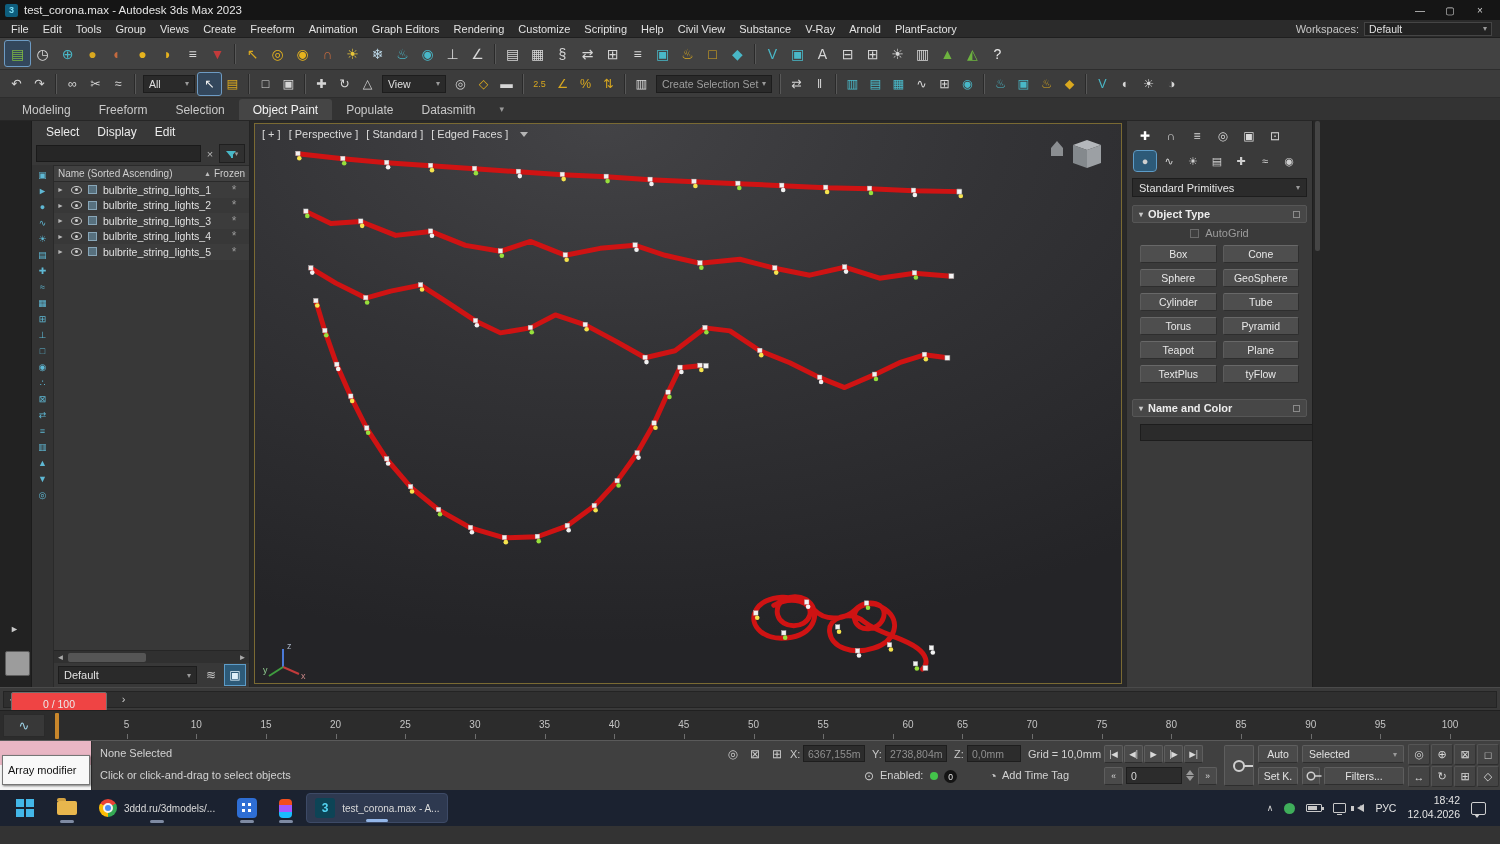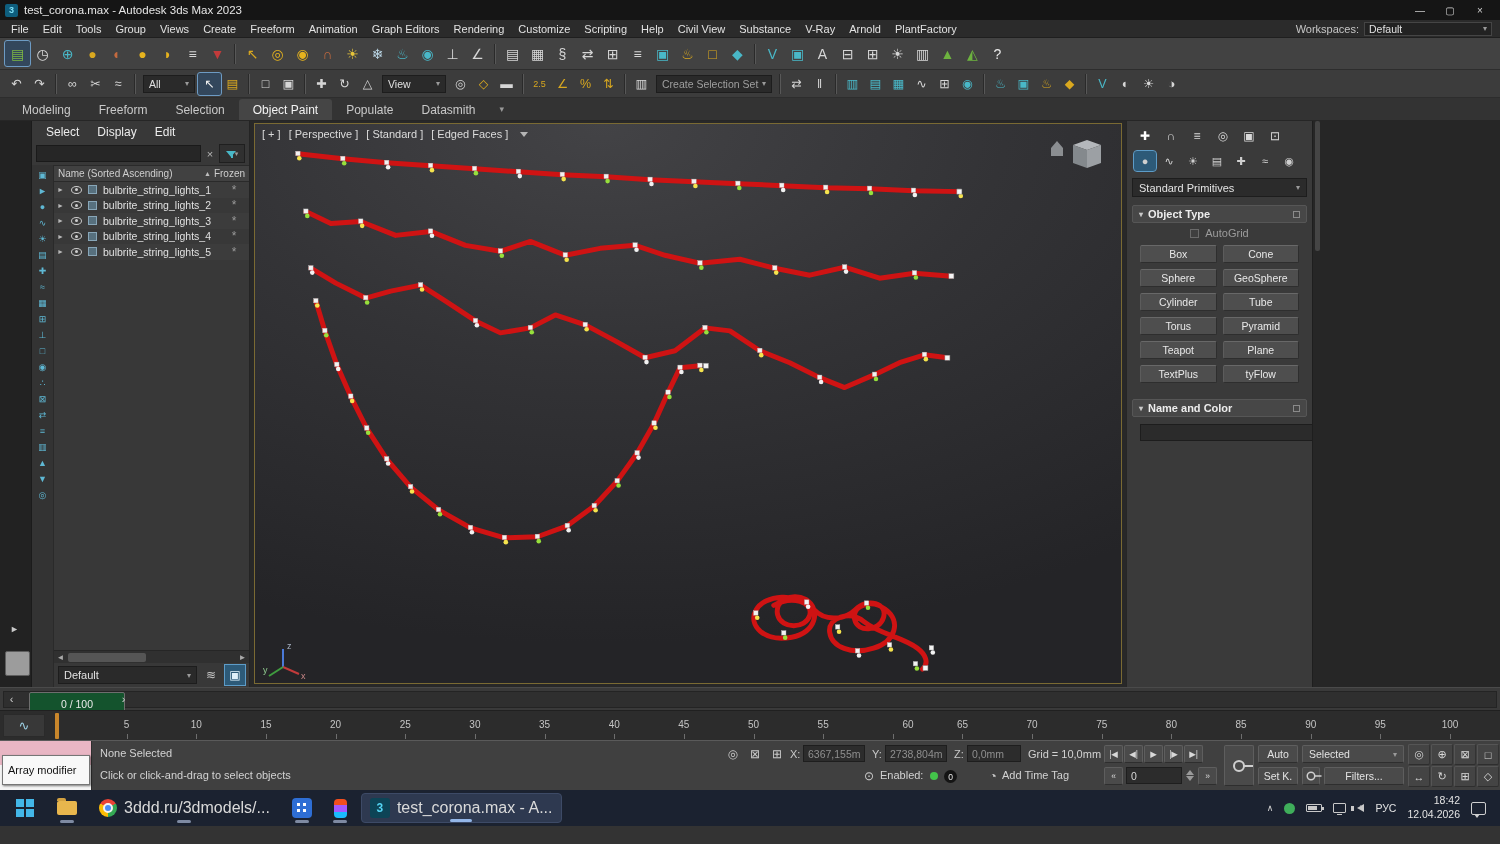--- a/index.html
+++ b/index.html
@@ -110,21 +110,21 @@
   .nc-input{flex:1;height:17px;background:#2b2b2b;border:1px solid #1d1d1d}
   #color-swatch{width:17px;height:15px;border:1px solid #151515;flex:none}
 
   .right-void{width:188px;background:#262626;flex:none;position:relative;border-left:1px solid #1e1e1e}
   .rv-scroll{position:absolute;left:2px;top:0;width:5px;height:130px;background:#454545;border-radius:2px}
 
   
   .ts-row{height:23px;background:#3a3a3a;border-top:1px solid #4a4a4a;display:flex;align-items:center;padding:2px 3px}
   .ts-track{flex:1;height:17px;background:#2f2f2f;border:1px solid #242424;position:relative}
   .ts-btn{position:absolute;top:1px;width:13px;height:13px;color:#cfcfcf;font-size:11px;display:flex;align-items:center;justify-content:center}
-  .ts-handle{position:absolute;left:25px;top:0;width:96px;height:25px;background:#14532d;border:1px solid #6e6e6e;border-radius:2px;display:flex;align-items:center;justify-content:center;font-size:10.5px;color:#ebebeb}
+  .ts-handle{position:absolute;left:7px;top:0;width:96px;height:25px;background:#ef4444;border:1px solid #6e6e6e;border-radius:2px;display:flex;align-items:center;justify-content:center;font-size:10.5px;color:#ebebeb}
   .ruler{height:30px;background:#2c2c2c;border-top:1px solid #202020;position:relative}
   .mini-curve{position:absolute;left:3px;top:3px;width:42px;height:23px;background:#383838;border:1px solid #2a2a2a;color:#9fd4e8;display:flex;align-items:center;justify-content:center;font-size:13px}
   .frame-marker{position:absolute;left:55px;top:2px;width:4px;height:26px;background:#c8862b;border-radius:1px}
   .tick-num{position:absolute;top:8px;transform:translateX(-50%);font-size:10px;color:#c4c4c4}
   .tick-line{position:absolute;bottom:1px;width:1px;height:5px;background:#6e6e6e}
 
   
   .statusbar{height:50px;background:#404040;border-top:1px solid #5a5a5a;position:relative;font-size:11px}
   .listener{position:absolute;left:0;top:0;width:92px;height:49px;border-right:1px solid #2e2e2e}
   .lp{height:24px;background:#e9b6c4}
@@ -160,21 +160,21 @@
   .tk-search{width:238px;height:27px;border-radius:14px;background:#2a3244;border:1px solid #3a4355;display:flex;align-items:center;gap:8px;padding:0 11px}
   .mag{width:9px;height:9px;border:1.6px solid #c6c6c6;border-radius:50%;position:relative;flex:none}
   .mag::after{content:"";position:absolute;left:7px;top:8px;width:5px;height:1.6px;background:#c6c6c6;transform:rotate(45deg);transform-origin:0 0}
   .tk-search input{background:transparent;border:none;outline:none;color:#c9c9c9;font-size:11.5px;font-family:inherit;width:150px}
   .tk-search input::placeholder{color:#c2c2c2}
   .tk-btns{display:flex;gap:6px;align-items:center}
   .tkbtn{height:30px;border-radius:4px;display:flex;align-items:center;gap:7px;padding:0 8px;position:relative}
   .tkbtn.active{background:#2e3950;border:1px solid #3d4a66}
   .runbar{position:absolute;bottom:0;left:50%;transform:translateX(-50%);width:14px;height:3px;border-radius:2px;background:#7e8aa2}
   .tkbtn.active .runbar{width:22px;background:#93b6e8}
-  .tklbl{font-size:16px;color:#dadada;white-space:nowrap}
+  .tklbl{font-size:10px;color:#dadada;white-space:nowrap}
   .explorer-ico{width:20px;height:14px;background:#e8b64d;border-radius:2px;position:relative}
   .explorer-ico::before{content:"";position:absolute;left:0;top:-3px;width:9px;height:3px;background:#d3a140;border-radius:2px 2px 0 0}
   .browser-ico{width:18px;height:18px;border-radius:50%;background:conic-gradient(from -60deg,#ea4335 0 120deg,#34a853 120deg 240deg,#fbbc05 240deg 360deg);position:relative;flex:none}
   .browser-ico::after{content:"";position:absolute;inset:4px;border-radius:50%;background:#4a8cf5;border:2px solid #f2f2f2}
   .blue-grid-app-ico{width:20px;height:20px;border-radius:4px;background:#2e6ed4;position:relative}
   .blue-grid-app-ico::after{content:"";position:absolute;left:5px;top:5px;width:3px;height:3px;background:#fff;box-shadow:6px 0 #fff,0 6px #fff,6px 6px #fff}
   .design-app-ico{width:13px;height:19px;border-radius:4px;background:linear-gradient(180deg,#f24e1e 0 33%,#a259ff 33% 66%,#1abcfe 66% 100%)}
   .max3ds-ico{width:20px;height:20px;border-radius:3px;background:#0d4456;color:#53d4f2;font-weight:bold;font-size:12px;display:flex;align-items:center;justify-content:center}
   .tk-tray{margin-left:auto;display:flex;align-items:center;gap:11px;padding-right:6px}
   .tray-chev{color:#d0d0d0;font-size:9px}

